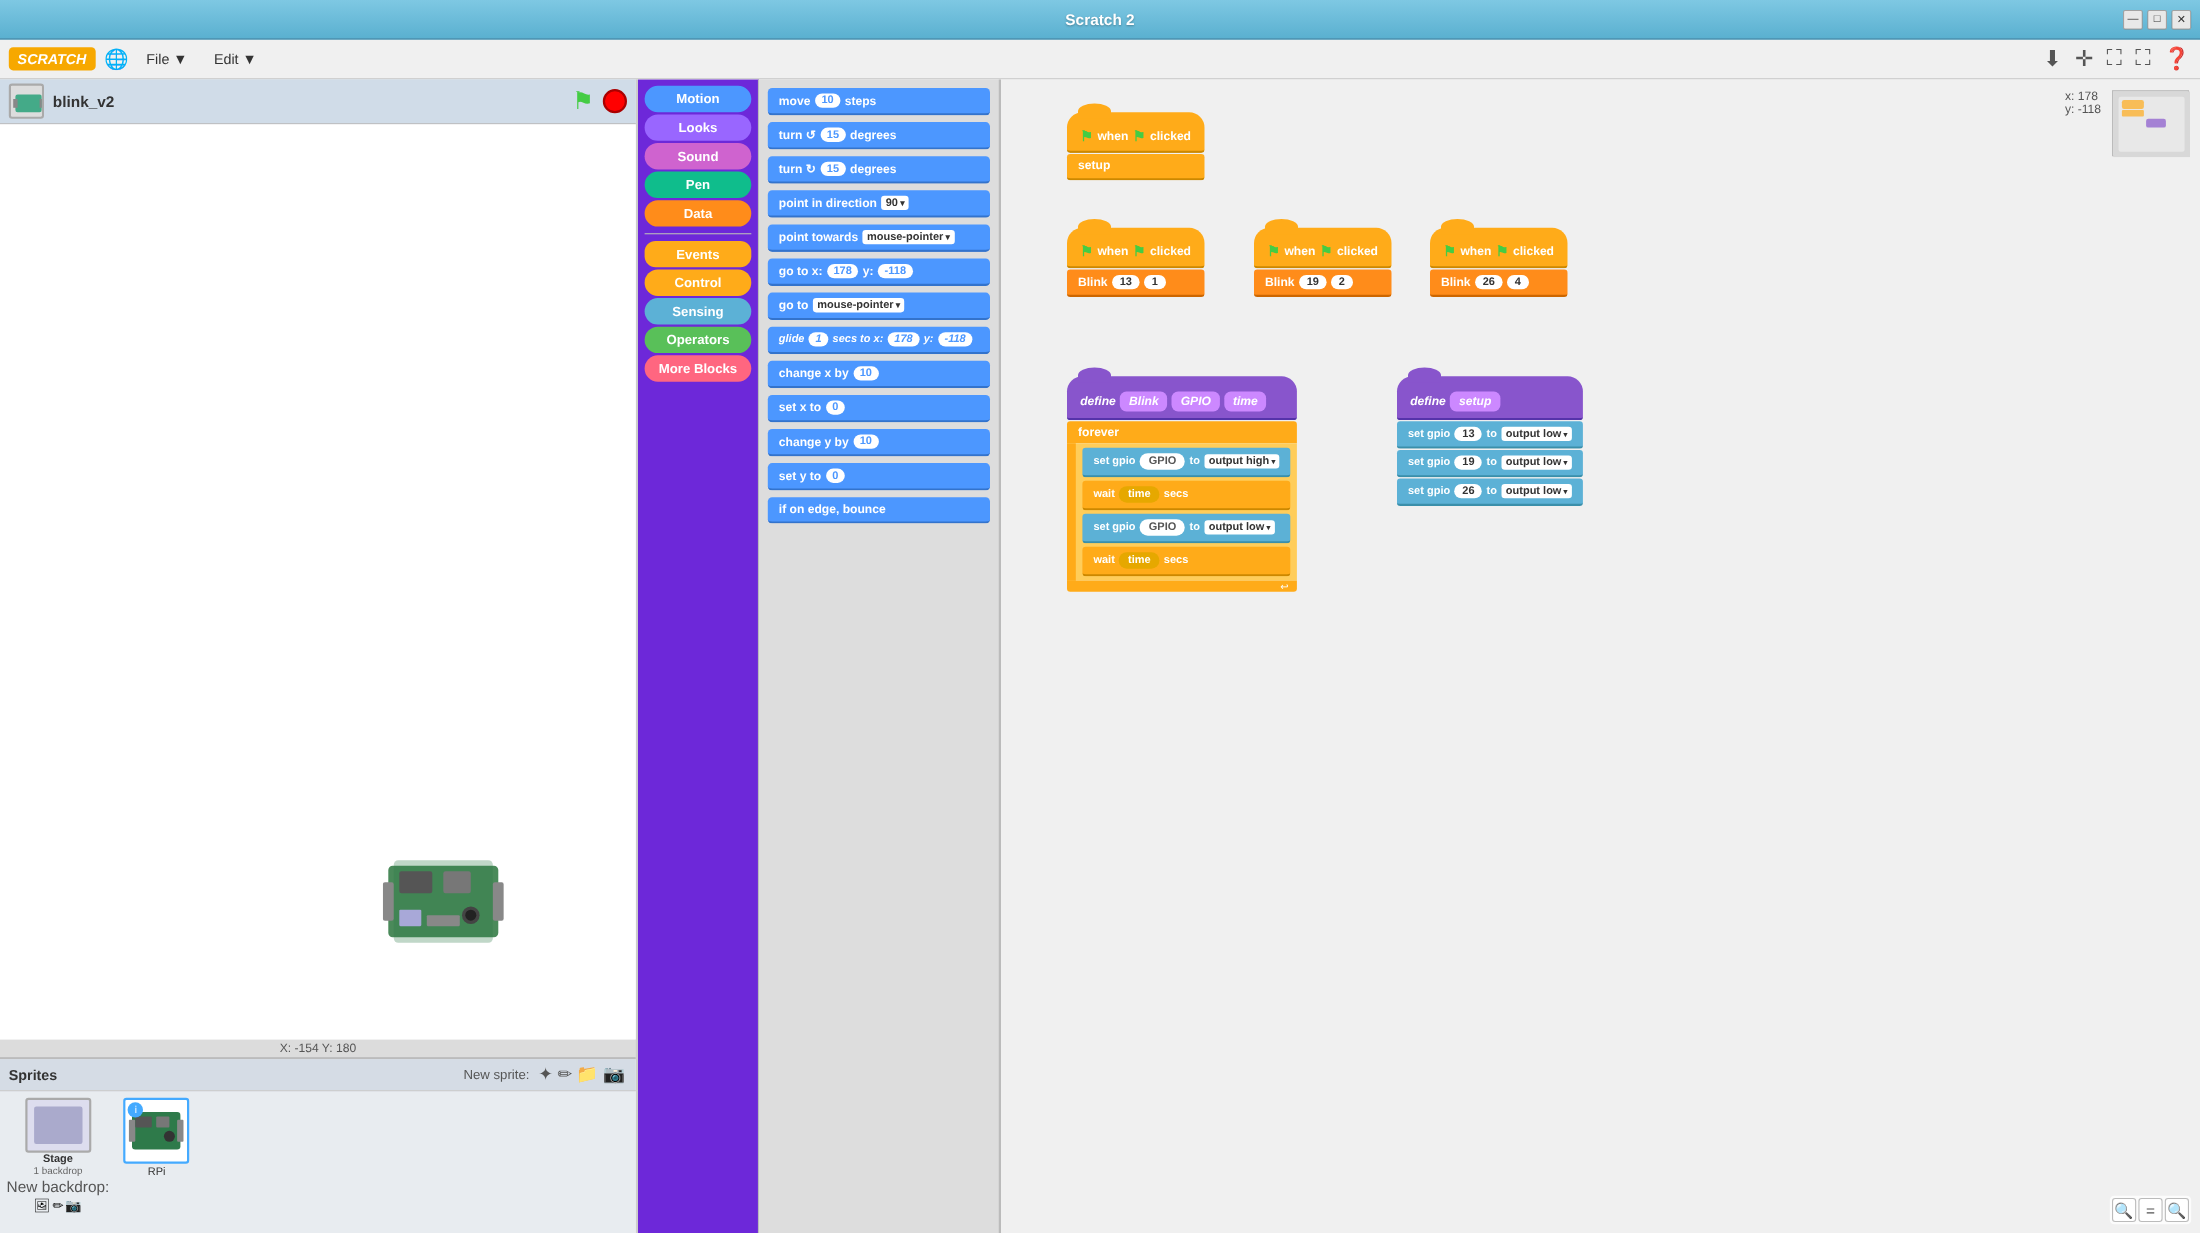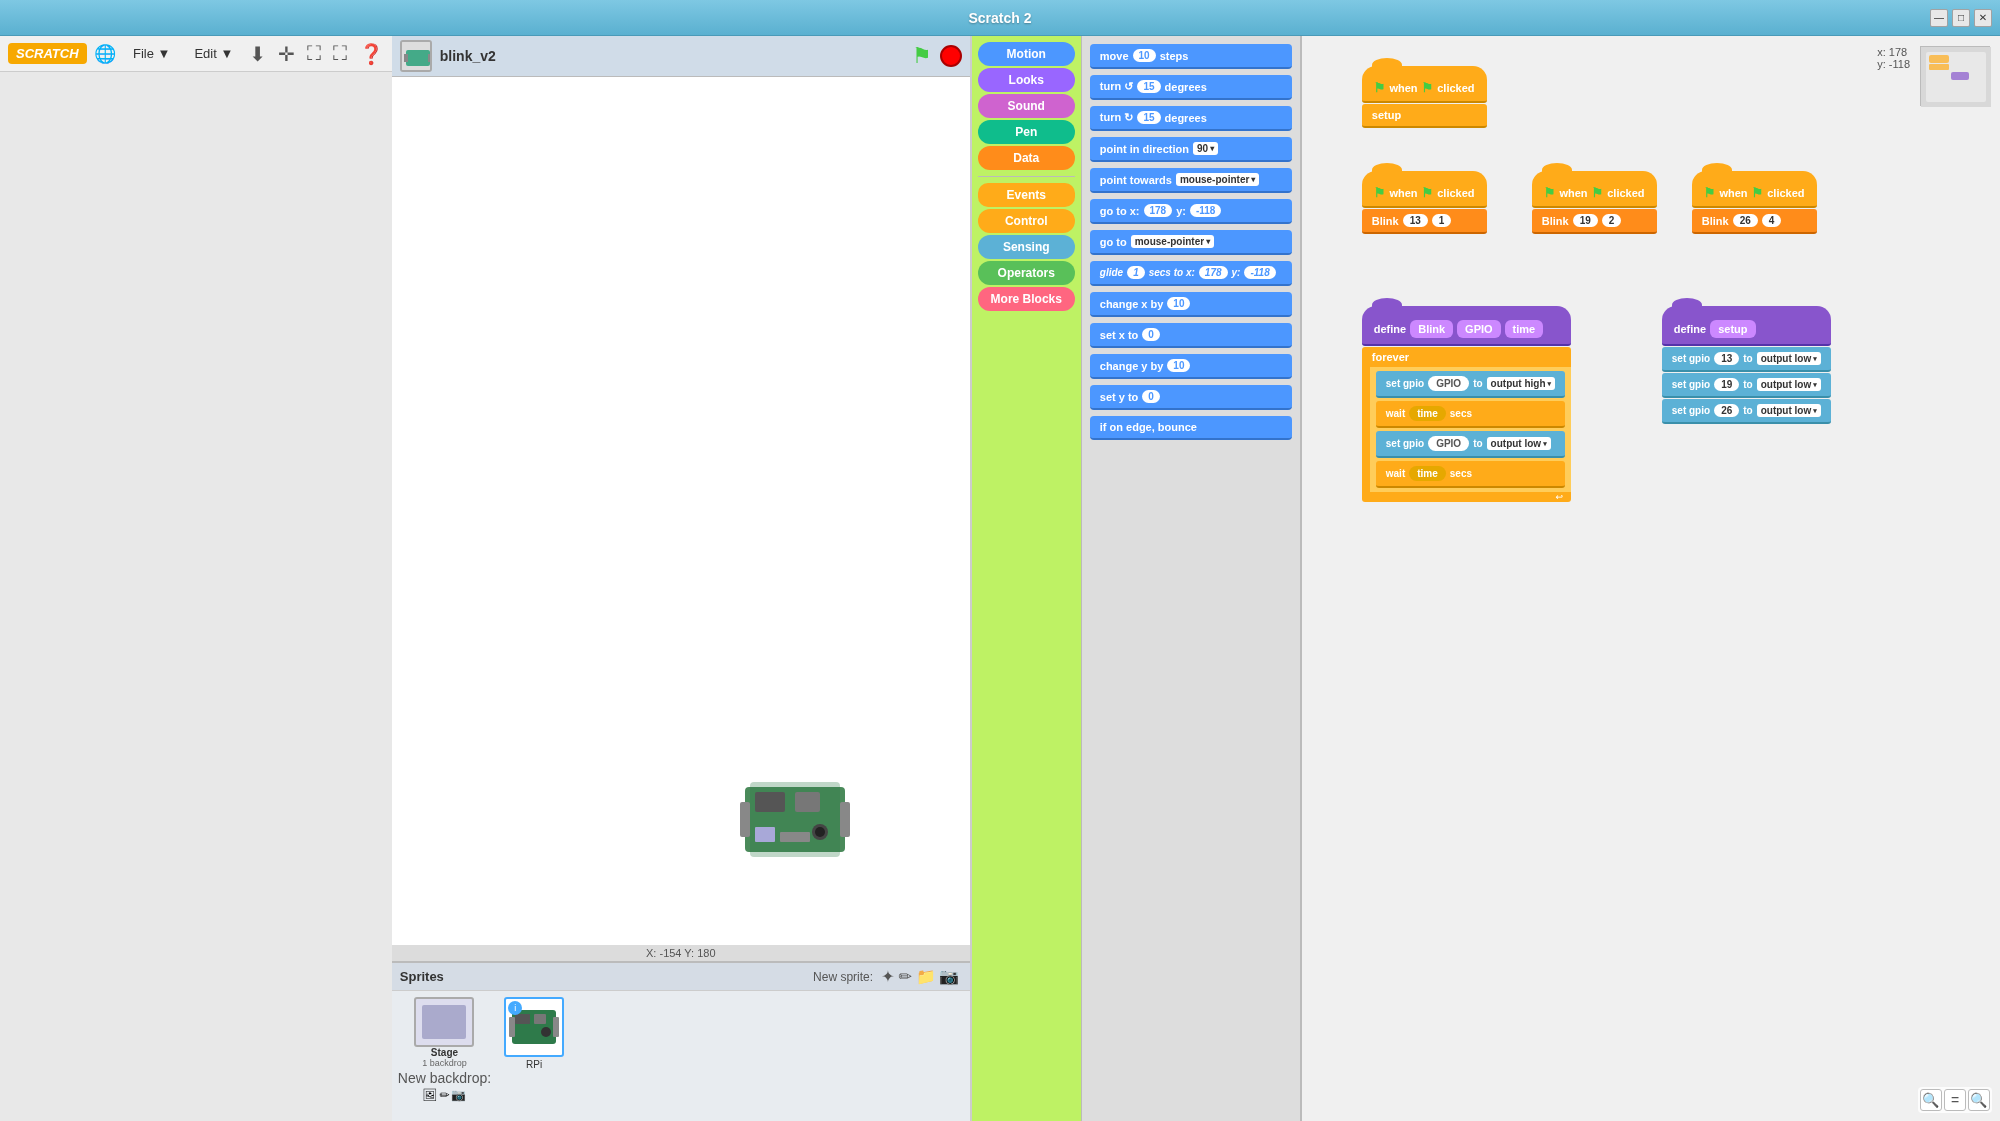--- a/index.html
+++ b/index.html
@@ -16,21 +16,21 @@
       border-bottom: 1px solid #4a9ab8;
     }
     .title-bar-title { color: white; font-size: 14px; font-weight: bold; text-shadow: 0 1px 2px rgba(0,0,0,0.3); }
     .title-bar-controls { position: absolute; right: 8px; display: flex; gap: 4px; align-items: center; }
     .tb-btn { width: 18px; height: 18px; border-radius: 2px; border: 1px solid rgba(0,0,0,0.3); cursor: pointer; display: flex; align-items: center; justify-content: center; font-size: 10px; color: #333; }
     .tb-min { background: #e8e8e8; }
     .tb-max { background: #e8e8e8; }
     .tb-close { background: #e8e8e8; }
 
     
-    .app { display: flex; flex-direction: row; height: calc(100vh - 36px); background: #e8e8e8; }
+    .app { display: flex; flex-direction: column; height: calc(100vh - 36px); background: #e8e8e8; }
 
     
     .menu-bar {
       background: #f0f0f0;
       border-bottom: 1px solid #ccc;
       height: 36px;
       display: flex;
       align-items: center;
       padding: 0 8px;
       gap: 8px;
@@ -85,21 +85,21 @@
 
     
     .tabs { display: flex; padding: 6px 8px 0; background: #d8d8d8; border-bottom: 1px solid #bbb; }
     .tab { padding: 6px 16px; border-radius: 8px 8px 0 0; cursor: pointer; font-size: 13px; font-weight: bold; color: #666; background: #c8c8c8; margin-right: 2px; }
     .tab.active { background: white; color: #333; }
 
     
     .scripts-area { display: flex; flex: 1; overflow: hidden; }
 
     
-    .categories { width: 110px; background: #bef264; padding: 6px; display: flex; flex-direction: column; gap: 2px; border-right: 1px solid #bbb; overflow-y: auto; }
+    .categories { width: 110px; background: #6d28d9; padding: 6px; display: flex; flex-direction: column; gap: 2px; border-right: 1px solid #bbb; overflow-y: auto; }
     .cat-item { padding: 5px 8px; border-radius: 12px; font-size: 12px; font-weight: bold; color: white; cursor: pointer; text-align: center; }
     .cat-motion { background: #4c97ff; }
     .cat-looks { background: #9966ff; }
     .cat-sound { background: #cf63cf; }
     .cat-pen { background: #0fbd8c; }
     .cat-data { background: #ff8c1a; }
     .cat-events { background: #ffab19; color: white; border-radius: 10px; }
     .cat-control { background: #ffab19; }
     .cat-sensing { background: #5cb1d6; }
     .cat-operators { background: #59c059; }
@@ -120,21 +120,21 @@
     .workspace { flex: 1; background: #f0f0f0; position: relative; overflow: auto; }
     .workspace-inner { position: absolute; top: 0; left: 0; width: 100%; height: 100%; }
 
     
     .script-stack { position: absolute; display: flex; flex-direction: column; gap: 1px; }
 
     
     .hat-block { display: flex; align-items: center; gap: 4px; padding: 6px 12px 4px; border-radius: 12px 12px 3px 3px; font-size: 11px; font-weight: bold; color: white; cursor: pointer; position: relative; min-width: 100px; }
     .hat-block::before { content: ''; position: absolute; top: -8px; left: 10px; width: 30px; height: 14px; background: inherit; border-radius: 50% 50% 0 0; }
     .hat-event { background: #ffab19; border-bottom: 2px solid #cc8800; }
-    .hat-define { background: #8855cc; border-bottom: 2px solid #5533aa; }
+    .hat-define { background: #8855cc; border-bottom: 2px solid #5533aa; font-style: italic; }
 
     .cmd-block { display: flex; align-items: center; gap: 4px; padding: 5px 10px; border-radius: 3px; font-size: 11px; font-weight: bold; color: white; cursor: pointer; }
     .cmd-event { background: #ffab19; border-bottom: 2px solid #cc8800; }
 
     .block-inline-val { background: white; border-radius: 10px; padding: 1px 7px; color: #333; font-size: 10px; font-weight: bold; }
     .block-inline-oval { background: white; border-radius: 10px; padding: 2px 8px; color: #555; font-size: 10px; }
     .block-yellow-pill { background: #e6a800; border-radius: 10px; padding: 2px 8px; color: white; font-size: 10px; }
     .block-dd { background: white; border-radius: 3px; padding: 1px 4px; color: #333; font-size: 10px; display: inline-flex; align-items: center; gap: 2px; }
     .block-dd::after { content: '▾'; font-size: 7px; }
 

